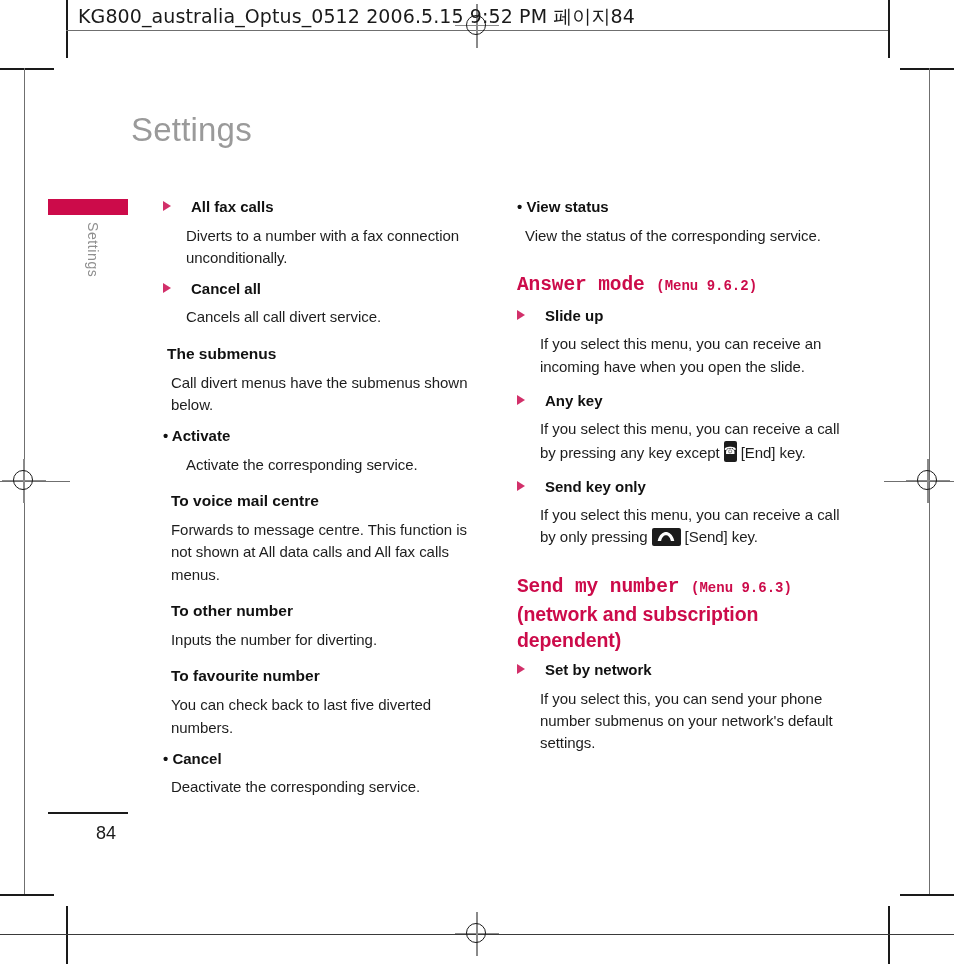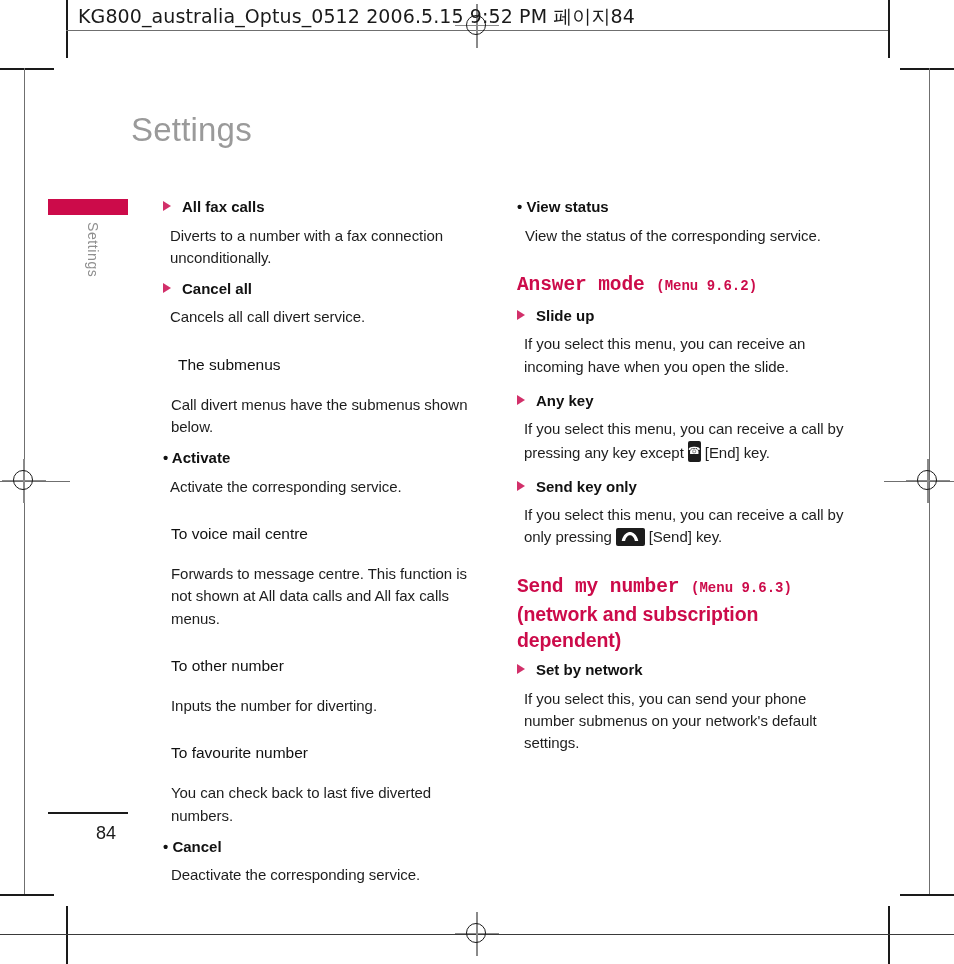--- a/index.html
+++ b/index.html
@@ -132,56 +132,56 @@
   }
 
   .item-head {
     font-size: 15px;
     font-weight: 700;
     color: #111111;
     margin: 0;
     line-height: 1.5;
     display: flex;
     align-items: flex-start;
-    gap: 11px;
+    gap: 20px;
   }
   .tri {
     display: inline-block;
     width: 0;
     height: 0;
     border-left: 8px solid #d2306a;
     border-top: 5.5px solid transparent;
     border-bottom: 5.5px solid transparent;
     margin-top: 5px;
     flex: none;
   }
   .dot-head {
     font-size: 15px;
     font-weight: 700;
     color: #111111;
     margin: 0;
     line-height: 1.5;
   }
   .plain-head {
     font-size: 15.5px;
-    font-weight: 400;
+    font-weight: 700;
     color: #111111;
-    margin: 15px;
+    margin: 4px;
     line-height: 1.5;
   }
   .body-txt {
     font-size: 15px;
     font-weight: 400;
     color: #1d1d1d;
     margin: 0;
     line-height: 1.48;
     letter-spacing: -0.05px;
   }
 
-  .indent-1 { margin-left: 7px; }
+  .indent-1 { margin-left: 23px; }
   .indent-2 { margin-left: 8px; }
 
   .sp-3  { height: 3px; }
   .sp-6  { height: 6px; }
   .sp-9  { height: 9px; }
   .sp-12 { height: 12px; }
   .sp-24 { height: 24px; }
 
   
   .key-icon {

